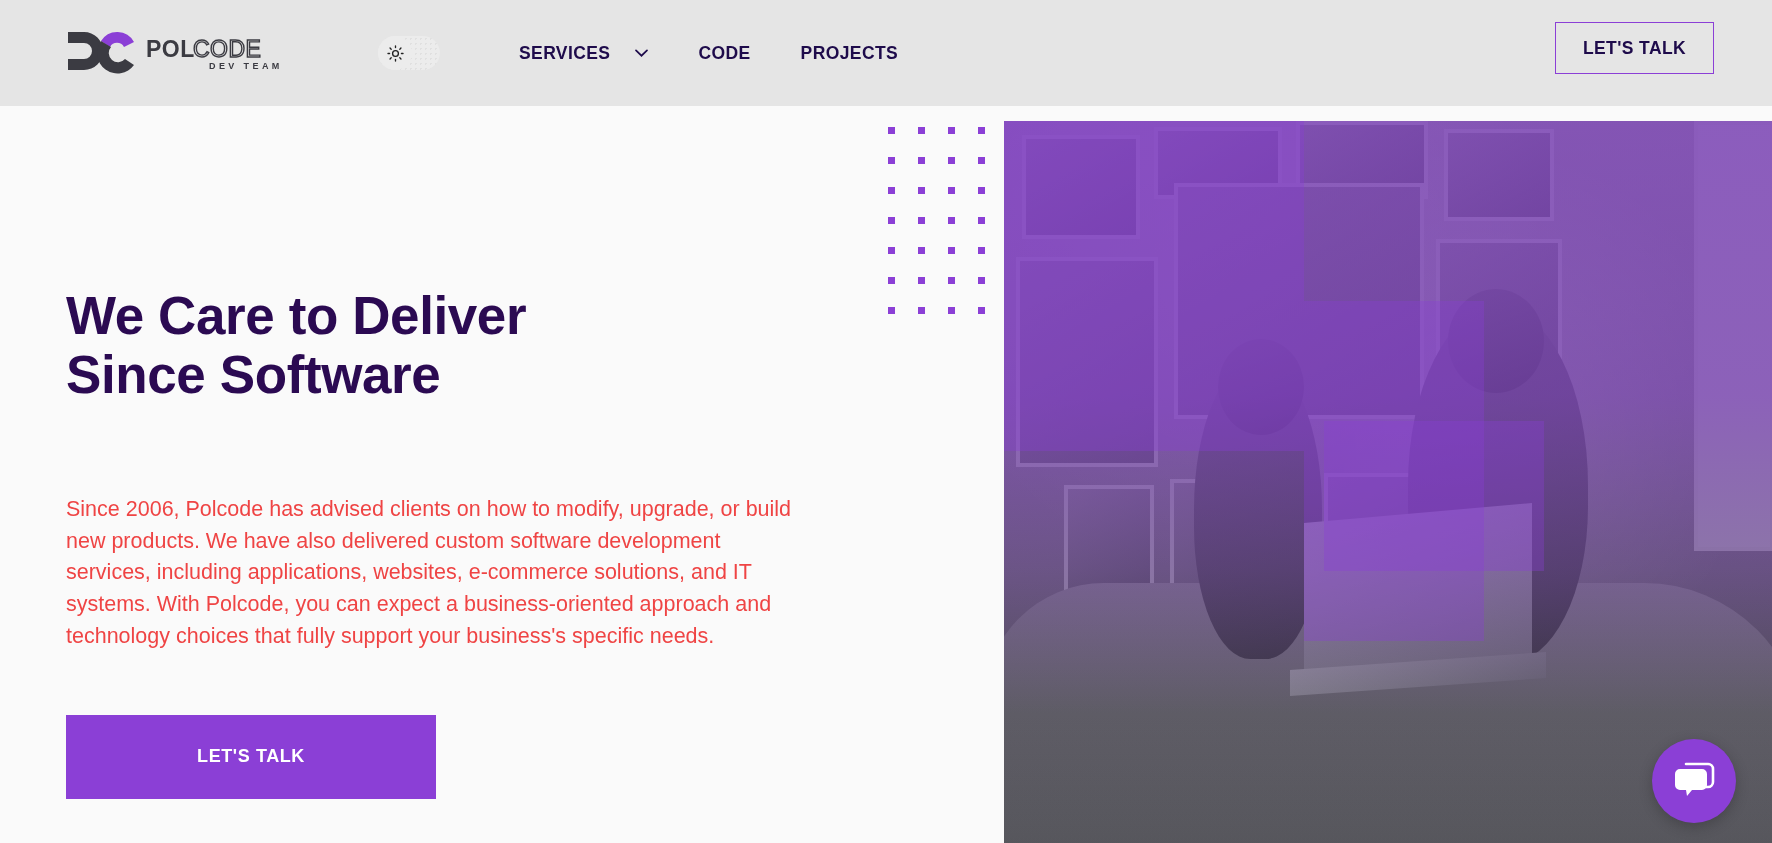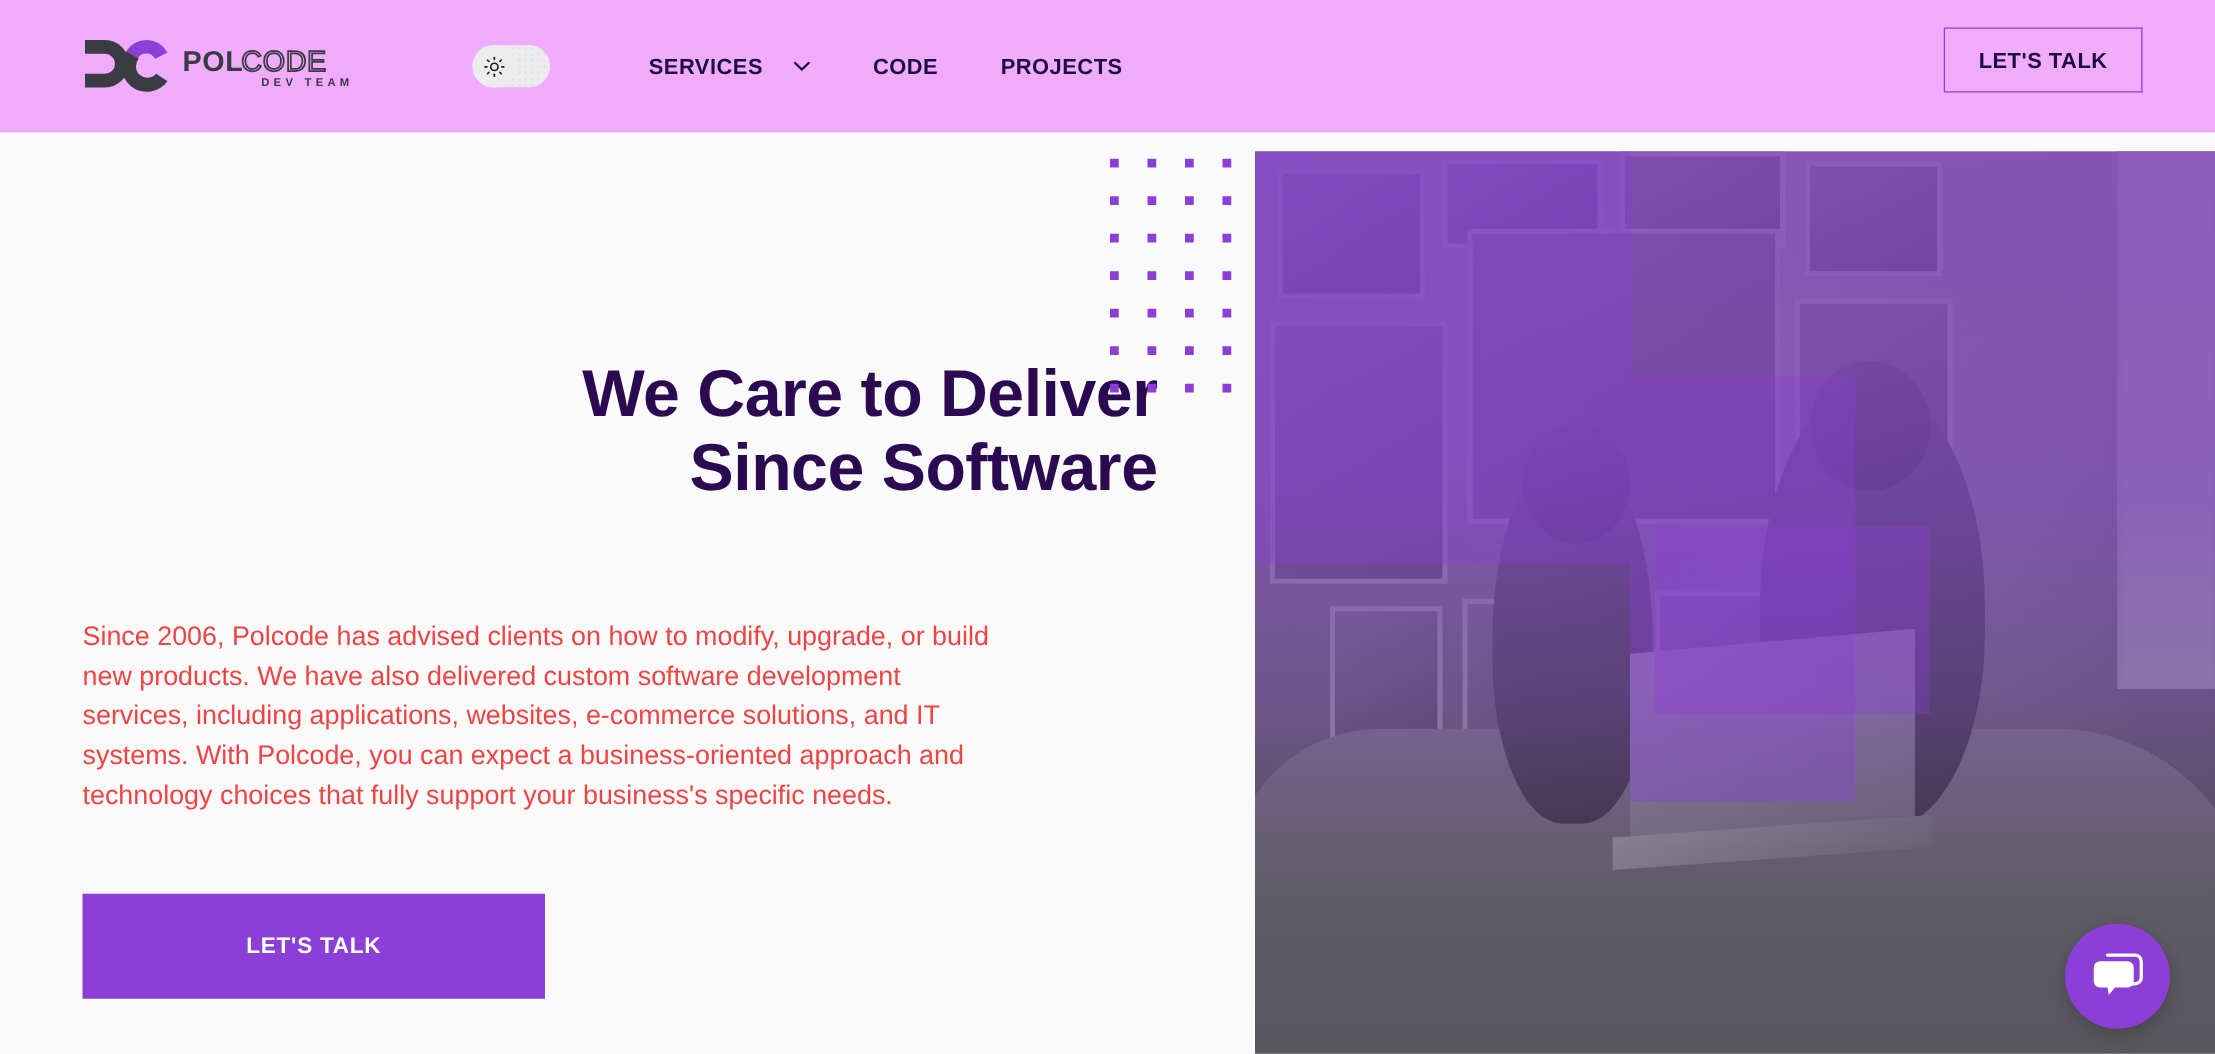--- a/index.html
+++ b/index.html
@@ -17,21 +17,21 @@
   }
 
   
   .header {
     position: absolute;
     top: 0; left: 0;
     width: 1772px;
     height: 106px;
     display: flex;
     align-items: center;
-    background: #f0abfc;
+    background: #e5e5e5;
     z-index: 30;
   }
 
   .logo {
     display: flex;
     align-items: center;
     margin-left: 64px;
     cursor: pointer;
     height: 56px;
   }
@@ -113,21 +113,20 @@
     top: 106px;
     width: 860px;
   }
   .hero-title {
     margin-top: 180px;
     color: #2b0a52;
     font-size: 53px;
     line-height: 1.12;
     font-weight: bold;
     letter-spacing: -0.4px;
-    text-align: right;
   }
   .hero-body {
     margin-top: 89px;
     width: 740px;
     color: #ef4444;
     font-size: 21.5px;
     line-height: 1.48;
     font-weight: normal;
   }
   .hero-cta {

